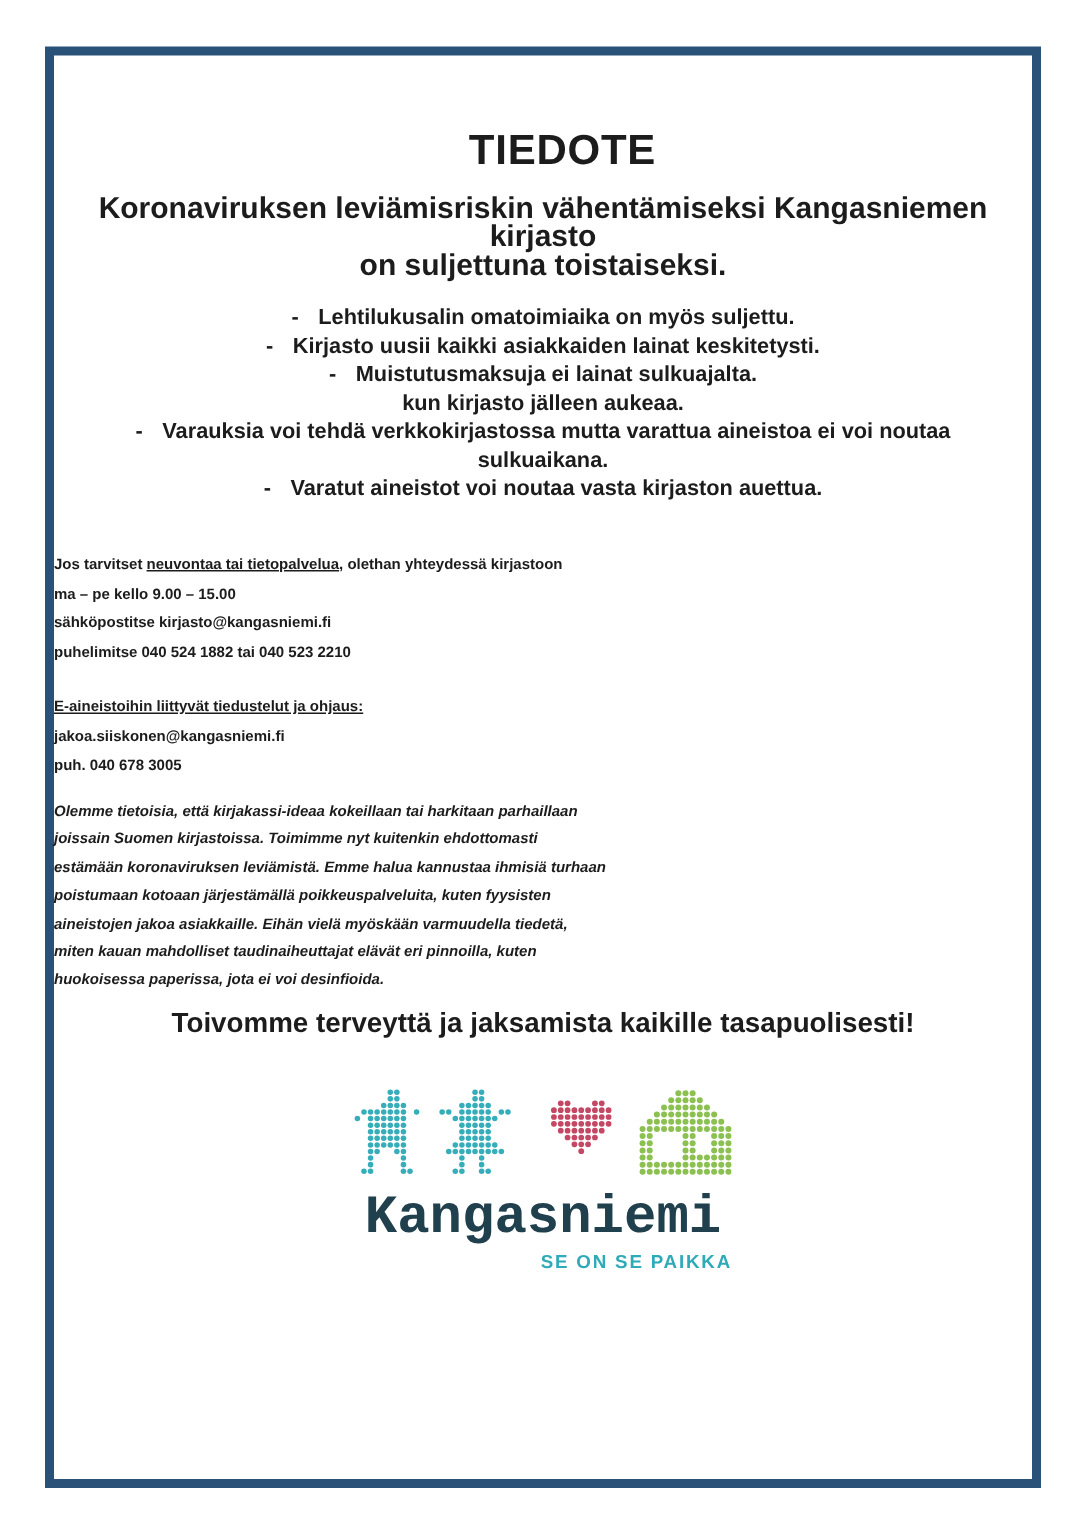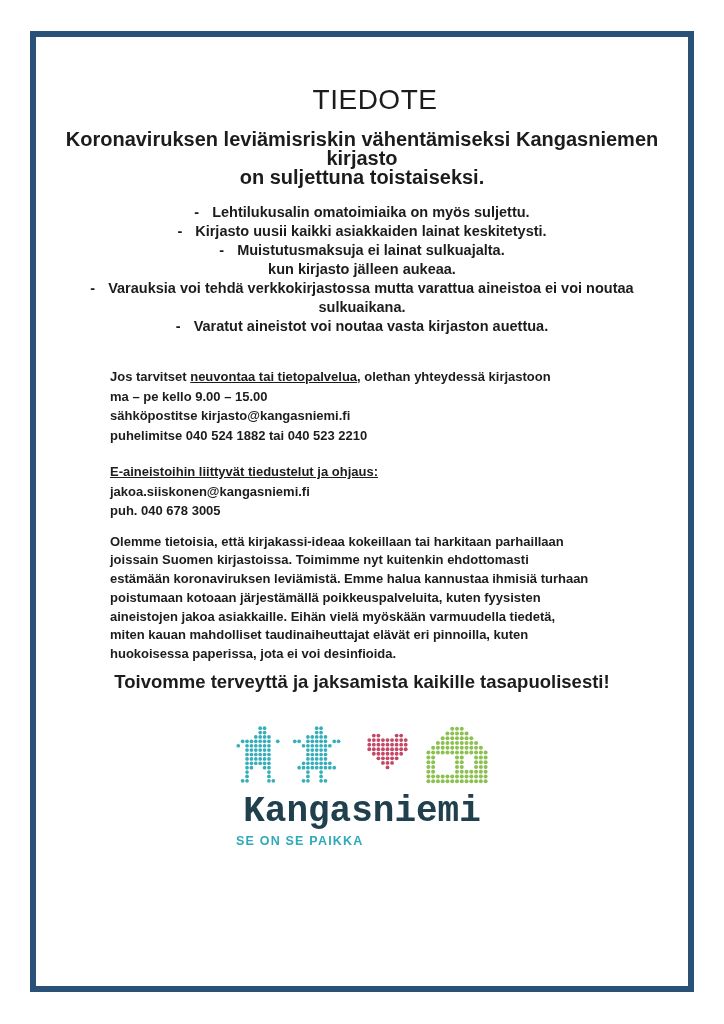--- a/index.html
+++ b/index.html
@@ -26,21 +26,21 @@
   }
   .content{
     position:absolute;
     left:36px;top:36px;
     width:652px;
   }
   .title{
     margin-top:47px;
     text-align:center;
     font-size:28px;
-    font-weight:normal;
+    font-weight:bold;
     letter-spacing:.5px;
     line-height:33px;
     margin-left:26px;
   }
   .subtitle{
     margin-top:14px;
     text-align:center;
     font-weight:bold;
     font-size:20px;
     line-height:19px;
@@ -50,29 +50,28 @@
     text-align:center;
     font-weight:bold;
     font-size:14.5px;
     line-height:19px;
   }
   .bullet-line .dash{
     display:inline-block;
     margin-right:13px;
   }
   .left-block{
-    margin-left:74px;
     width:560px;
     font-weight:bold;
-    font-size:13px;
+    font-size:10px;
     line-height:19.5px;
   }
   .contact{margin-top:31px;}
   .eservices{margin-top:17px;}
-  .paragraph{margin-top:12px;line-height:18.8px;}
+  .paragraph{margin-top:12px;line-height:18.8px;font-style:italic;}
   .left-block p{margin:0;}
   .u{text-decoration:underline;}
   .closing{
     margin-top:6px;
     text-align:center;
     font-weight:bold;
     font-size:18.5px;
     line-height:23px;
   }
   .logo{
@@ -92,21 +91,21 @@
     text-align:center;
     font-family:Liberation Mono, monospace;
     font-weight:bold;
     font-size:36px;
     line-height:40px;
     color:var(--wordmark-color);
     white-space:nowrap;
   }
   .tagline{
     margin-top:2px;
-    text-align:left;
+    text-align:right;
     font-weight:bold;
     font-size:12.5px;
     letter-spacing:1.2px;
     color:var(--tagline-color);
   }
 </style>
 </head>
 <body>
 
 <div class="border-frame"></div>

